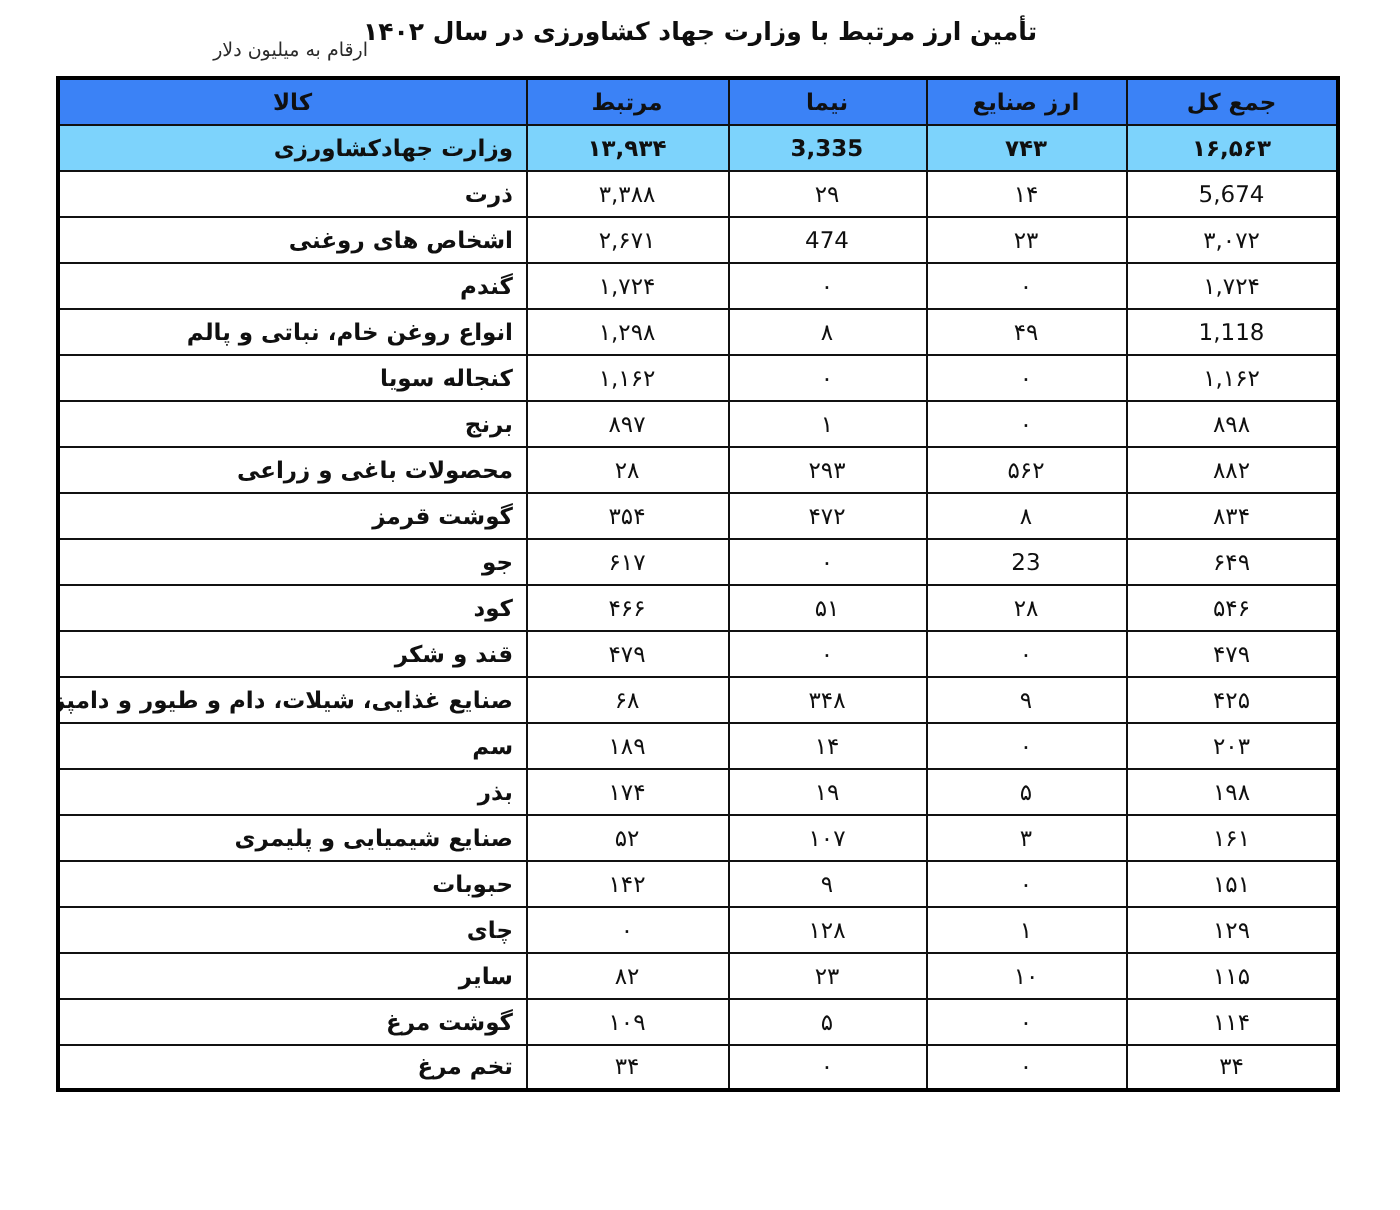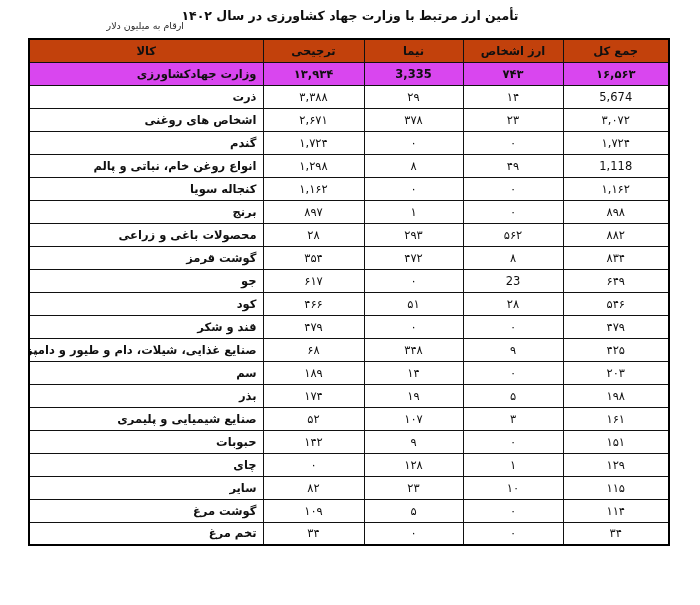--- a/index.html
+++ b/index.html
@@ -68,30 +68,30 @@
     box-sizing: border-box;
     overflow: hidden;
     white-space: nowrap;
   }
   
   table.fx {
     border: 2px solid #000000;
   }
 
   thead th {
-    background: #c2410c;
+    background: #3b82f6;
     font-weight: bold;
     text-align: center;
     height: 26px;
     font-size: 12px;
   }
   th.col-goods { text-align: center; }
 
   tbody tr.total-row td {
-    background: #d946ef;
+    background: #7dd3fc;
     font-weight: bold;
     margin-left: 35px;
   }
   td.goods {
     text-align: right;
     padding-right: 10px;
     direction: rtl;
   }
   td.num {
     text-align: center;
@@ -122,23 +122,23 @@
     <colgroup>
       <col class="c-sum">
       <col class="c-person">
       <col class="c-nima">
       <col class="c-pref">
       <col class="c-goods">
     </colgroup>
     <thead>
       <tr>
         <th>جمع کل</th>
-        <th>ارز اشخاص</th>
+        <th>ارز صنایع</th>
         <th>نیما</th>
-        <th>ترجیحی</th>
+        <th>مرتبط</th>
         <th class="col-goods">کالا</th>
       </tr>
     </thead>
     <tbody id="table-body">
         <tr class="total-row">
           <td class="num">۱۶,۵۶۳</td>
           <td class="num">۷۴۳</td>
           <td class="num">3,335</td>
           <td class="num">۱۳,۹۳۴</td>
           <td class="goods">وزارت جهادکشاورزی</td>
@@ -146,21 +146,21 @@
         <tr>
           <td class="num">5,674</td>
           <td class="num">۱۴</td>
           <td class="num">۲۹</td>
           <td class="num">۳,۳۸۸</td>
           <td class="goods">ذرت</td>
         </tr>
         <tr>
           <td class="num">۳,۰۷۲</td>
           <td class="num">۲۳</td>
-          <td class="num">۳۷۸</td>
+          <td class="num">474</td>
           <td class="num">۲,۶۷۱</td>
           <td class="goods">اشخاص های روغنی</td>
         </tr>
         <tr>
           <td class="num">۱,۷۲۴</td>
           <td class="num">۰</td>
           <td class="num">۰</td>
           <td class="num">۱,۷۲۴</td>
           <td class="goods">گندم</td>
         </tr>

